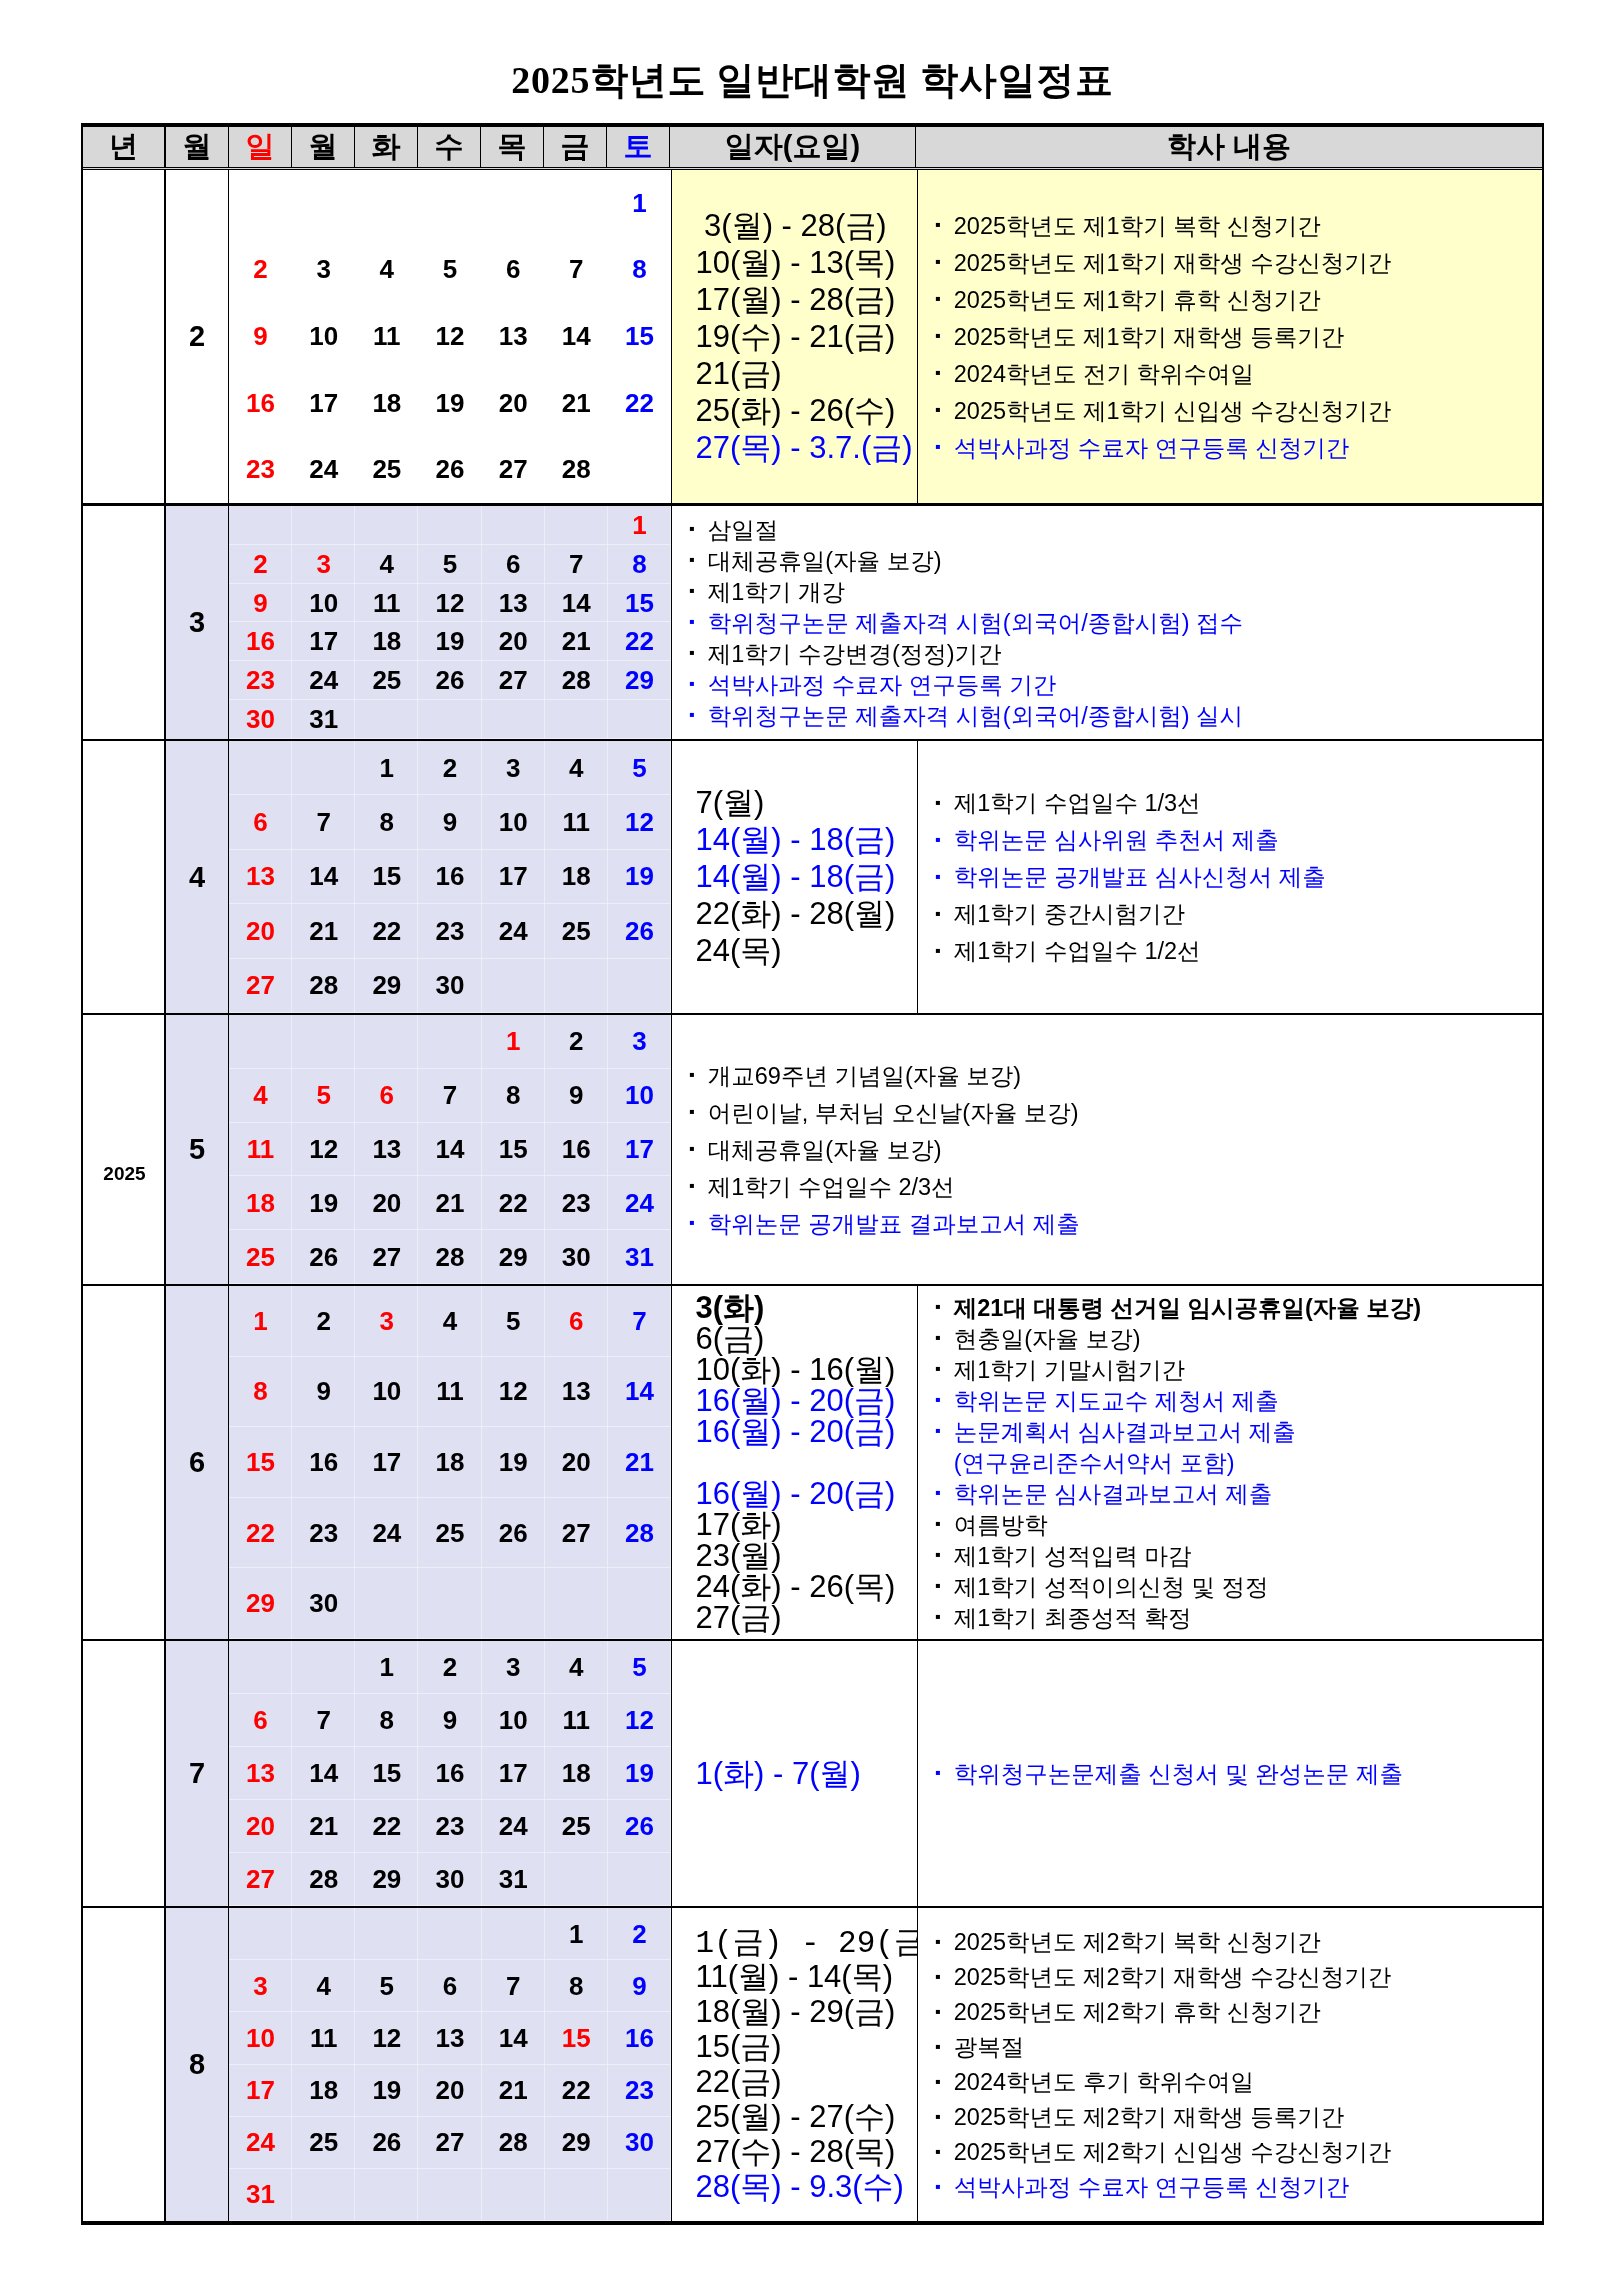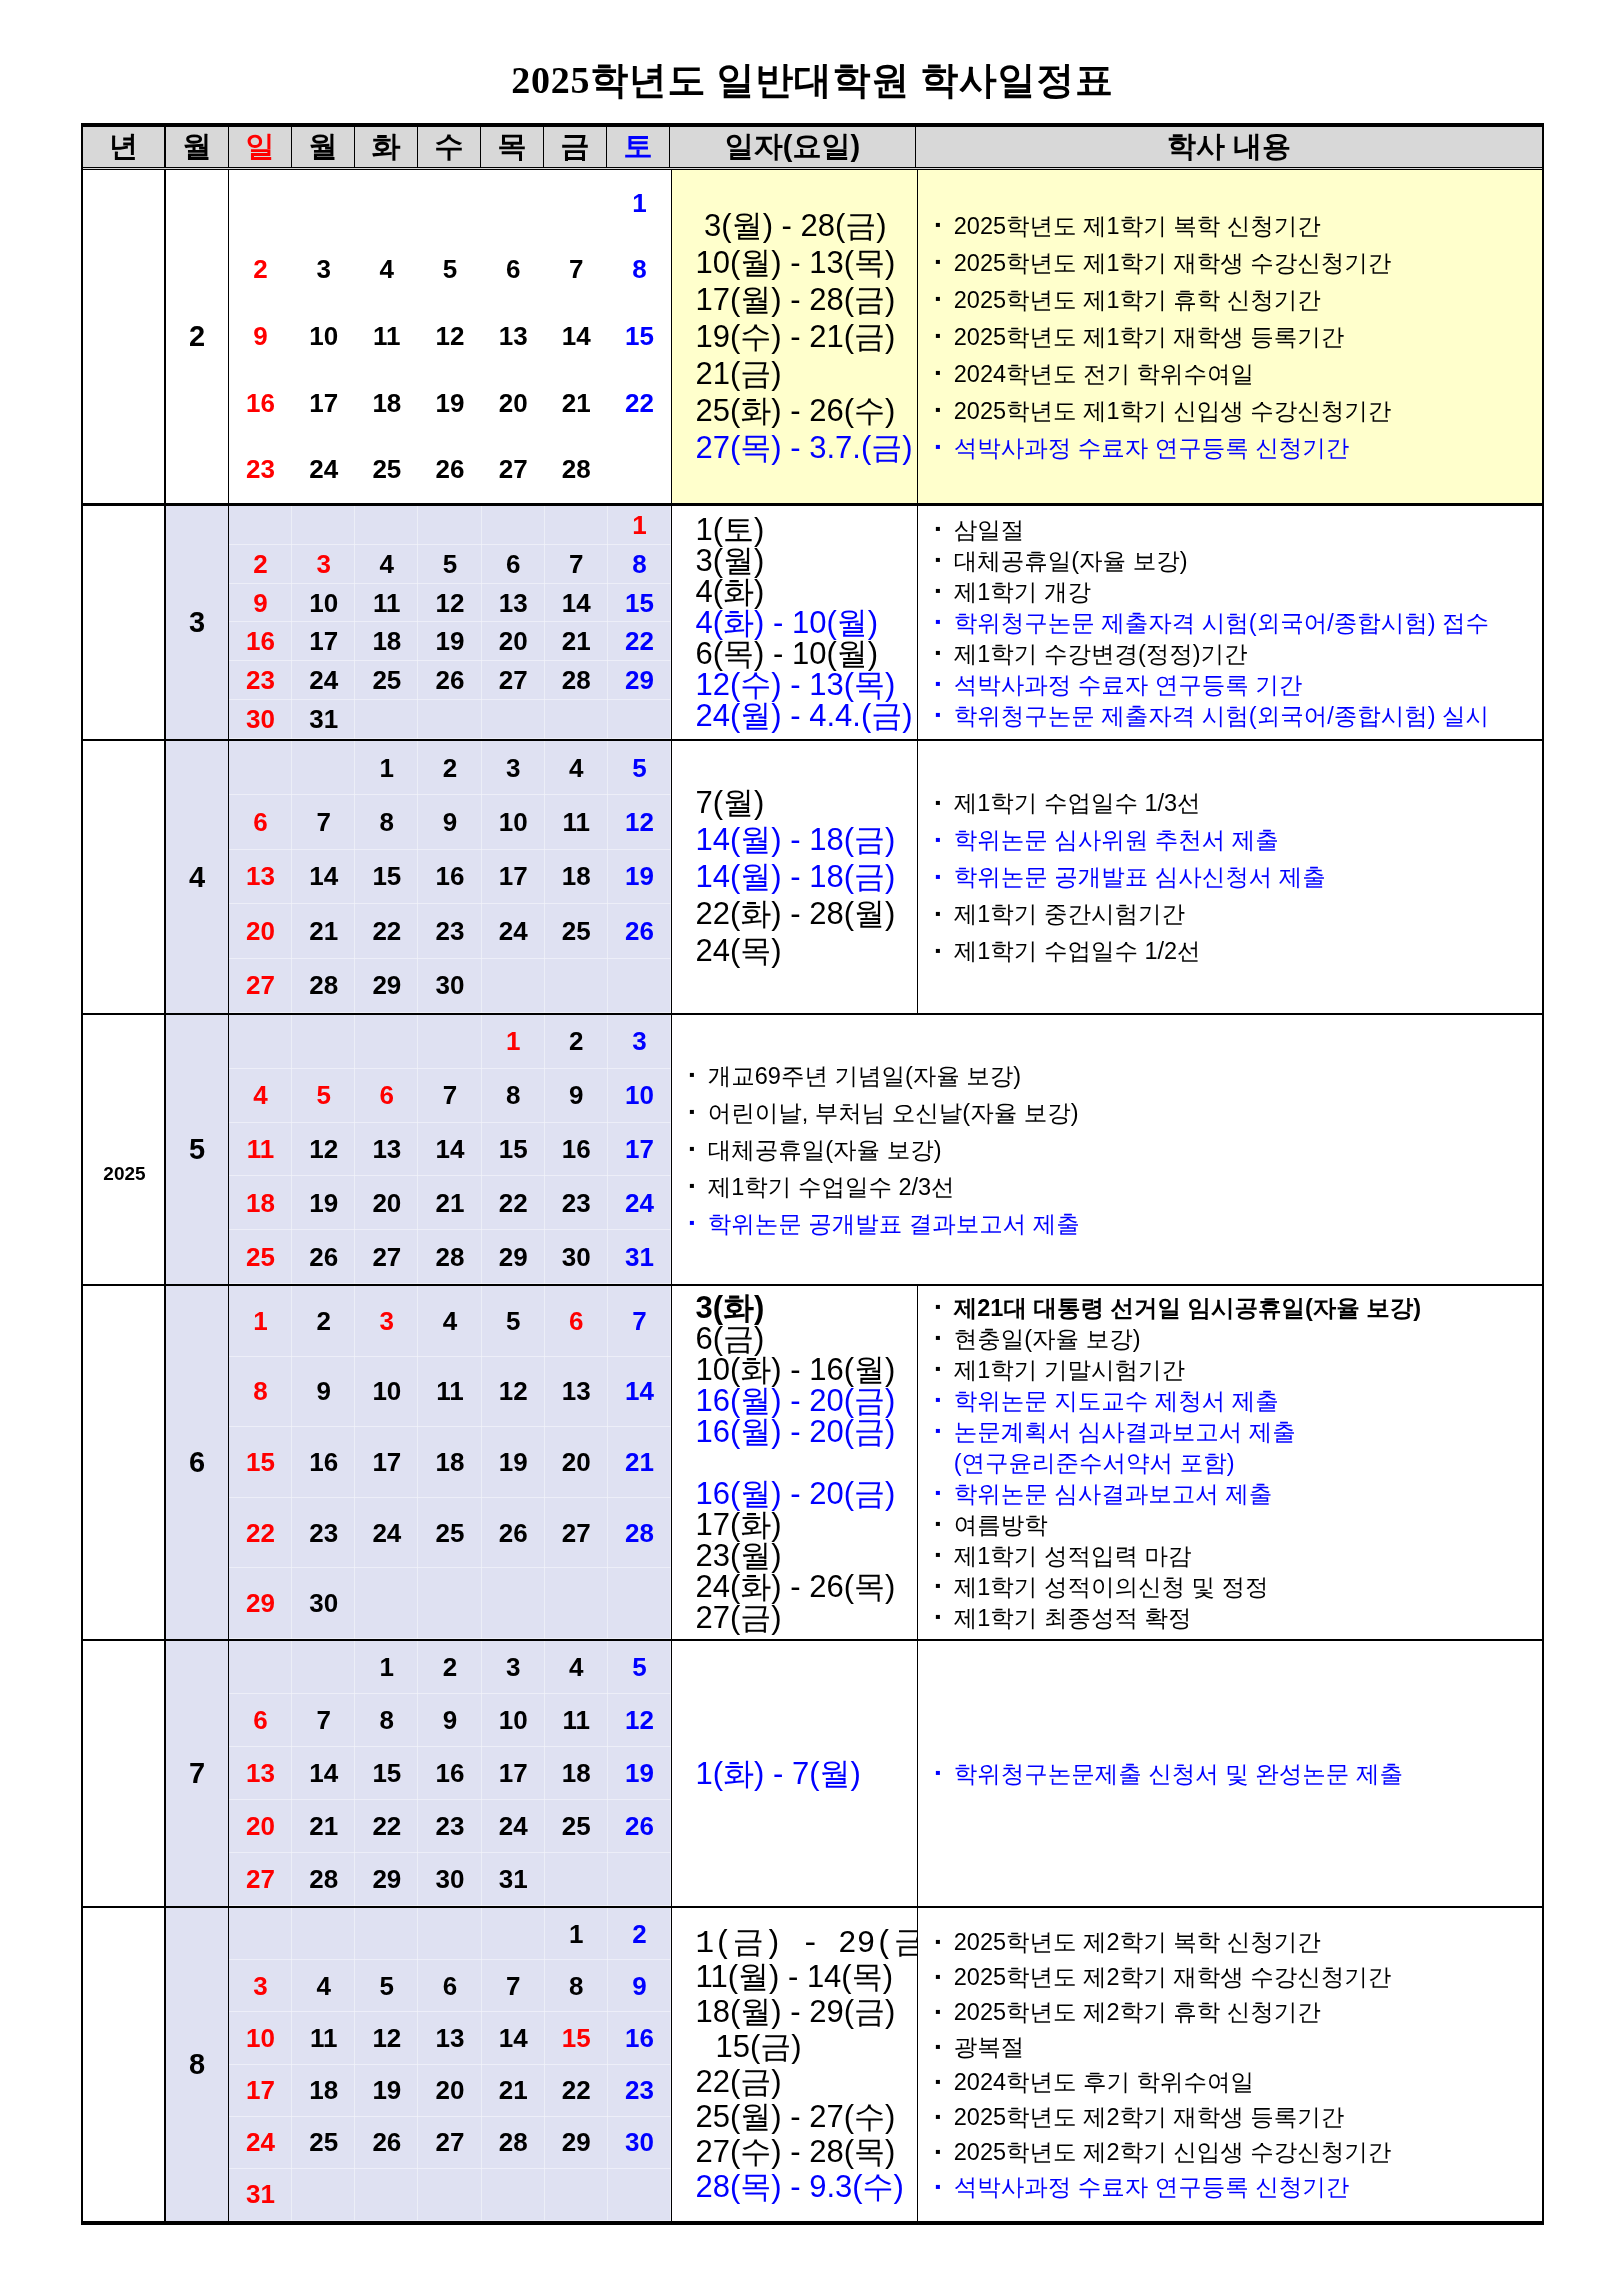--- a/index.html
+++ b/index.html
@@ -180,31 +180,20 @@
               <div class="cal-cell clr-b">29</div>
               <div class="cal-cell clr-r">30</div>
               <div class="cal-cell clr-k">31</div>
               <div class="cal-cell"></div>
               <div class="cal-cell"></div>
               <div class="cal-cell"></div>
               <div class="cal-cell"></div>
               <div class="cal-cell"></div>
             </div>
           </div>
-          <div class="c-date">
-            <div class="lines">
-              <div class="dline clr-k" style="height: 31px;">1(토)</div>
-              <div class="dline clr-k" style="height: 31px;">3(월)</div>
-              <div class="dline clr-k" style="height: 31px;">4(화)</div>
-              <div class="dline clr-b" style="height: 31px;">4(화) - 10(월)</div>
-              <div class="dline clr-k" style="height: 31px;">6(목) - 10(월)</div>
-              <div class="dline clr-b" style="height: 31px;">12(수) - 13(목)</div>
-              <div class="dline clr-b" style="height: 31px;">24(월) - 4.4.(금)</div>
-            </div>
-          </div>
           <div class="c-event">
             <div class="lines">
               <div class="eline clr-k" style="height: 31px;"><span class="blt">▪</span><span class="etxt">삼일절</span></div>
               <div class="eline clr-k" style="height: 31px;"><span class="blt">▪</span><span class="etxt">대체공휴일(자율 보강)</span></div>
               <div class="eline clr-k" style="height: 31px;"><span class="blt">▪</span><span class="etxt">제1학기 개강</span></div>
               <div class="eline clr-b" style="height: 31px;"><span class="blt">▪</span><span class="etxt">학위청구논문 제출자격 시험(외국어/종합시험) 접수</span></div>
               <div class="eline clr-k" style="height: 31px;"><span class="blt">▪</span><span class="etxt">제1학기 수강변경(정정)기간</span></div>
               <div class="eline clr-b" style="height: 31px;"><span class="blt">▪</span><span class="etxt">석박사과정 수료자 연구등록 기간</span></div>
               <div class="eline clr-b" style="height: 31px;"><span class="blt">▪</span><span class="etxt">학위청구논문 제출자격 시험(외국어/종합시험) 실시</span></div>
             </div>
@@ -496,21 +485,21 @@
               <div class="cal-cell"></div>
               <div class="cal-cell"></div>
               <div class="cal-cell"></div>
             </div>
           </div>
           <div class="c-date">
             <div class="lines">
               <div class="dline clr-k" style="height: 35px; font-family: Liberation Mono, monospace;">1(금) - 29(금)</div>
               <div class="dline clr-k" style="height: 35px;">11(월) - 14(목)</div>
               <div class="dline clr-k" style="height: 35px;">18(월) - 29(금)</div>
-              <div class="dline clr-k" style="height: 35px; margin-left: 20px;">15(금)</div>
+              <div class="dline clr-k" style="height: 35px;">15(금)</div>
               <div class="dline clr-k" style="height: 35px;">22(금)</div>
               <div class="dline clr-k" style="height: 35px;">25(월) - 27(수)</div>
               <div class="dline clr-k" style="height: 35px;">27(수) - 28(목)</div>
               <div class="dline clr-b" style="height: 35px;">28(목) - 9.3(수)</div>
             </div>
           </div>
           <div class="c-event">
             <div class="lines">
               <div class="eline clr-k" style="height: 35px;"><span class="blt">▪</span><span class="etxt">2025학년도 제2학기 복학 신청기간</span></div>
               <div class="eline clr-k" style="height: 35px;"><span class="blt">▪</span><span class="etxt">2025학년도 제2학기 재학생 수강신청기간</span></div>

